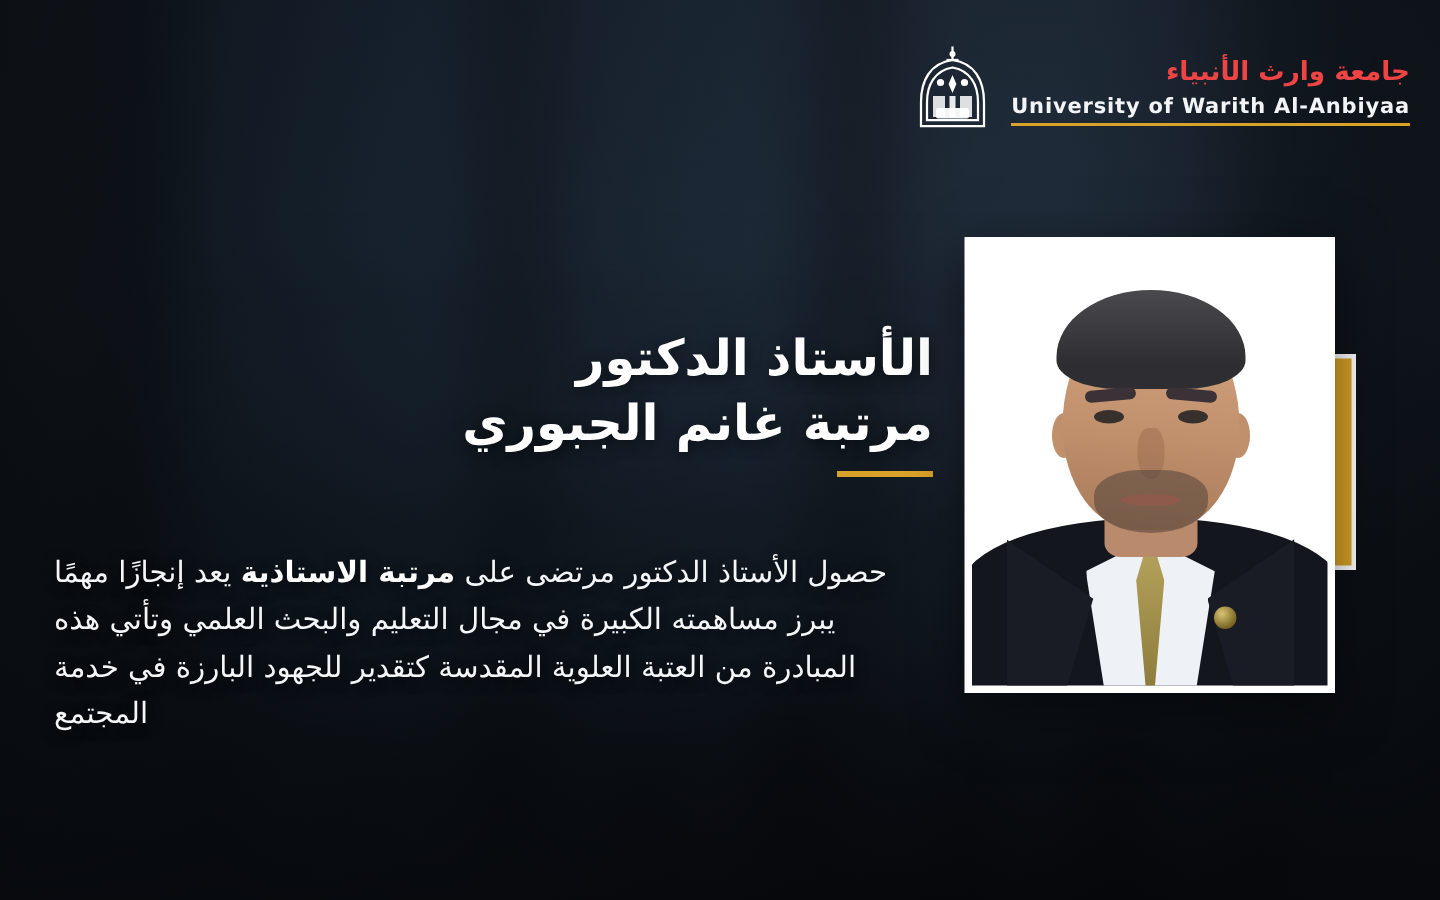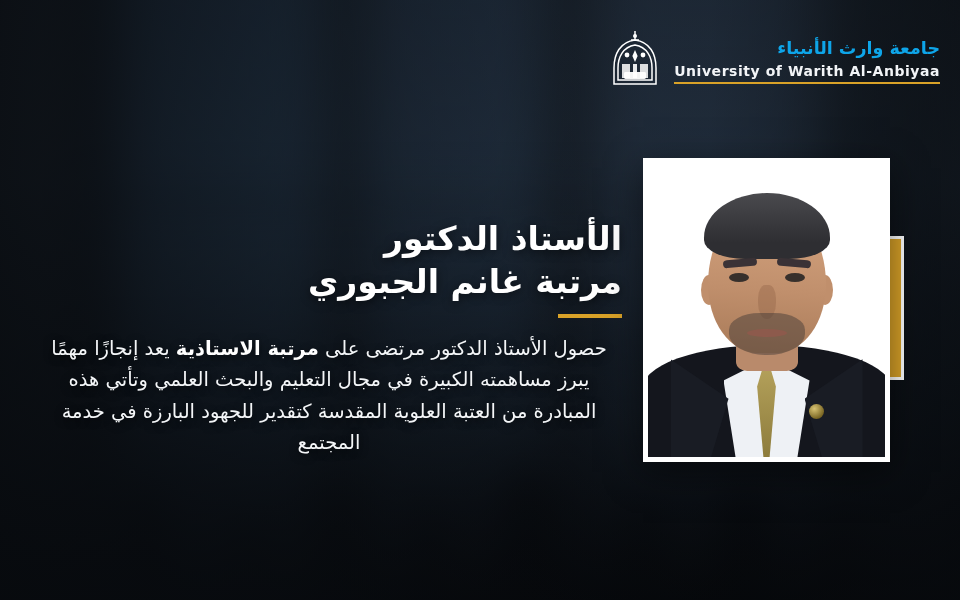--- a/index.html
+++ b/index.html
@@ -126,21 +126,21 @@
     align-items: center;
     gap: 12px;
   }
   .logo-text {
     text-align: right;
     direction: rtl;
   }
   .logo-ar {
     font-size: 17.5px;
     font-weight: 700;
-    color: #0ea5e9;
+    color: #ef4444;
     letter-spacing: .2px;
     line-height: 1.25;
     white-space: nowrap;
   }
   .logo-en {
     margin-top: 3px;
     direction: ltr;
     font-size: 14px;
     font-weight: 700;
     color: #f2f4f7;
@@ -179,24 +179,24 @@
     margin-right: 0;
     margin-left: auto;
     width: 64px;
     height: 4px;
     background: #d9a228;
   }
 
   
   .body-copy {
     position: absolute;
-    top: 313px;
+    top: 346px;
     right: 338px;
     width: 586px;
-    text-align: center;
+    text-align: left;
     direction: rtl;
     font-size: 19.5px;
     line-height: 1.62;
     color: #f4f6f8;
     text-shadow: 0 2px 9px rgba(0,0,0,.6);
   }
   .body-copy b { font-weight: 700; color: #ffffff; }
 
   
   .gold-bar {

